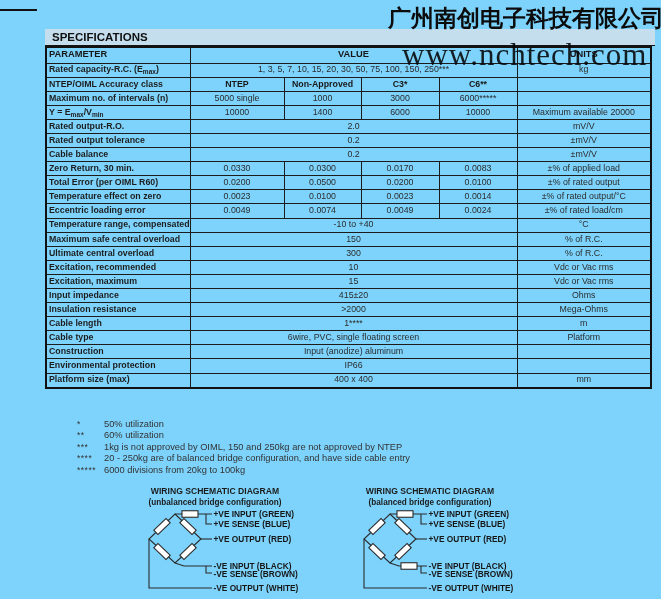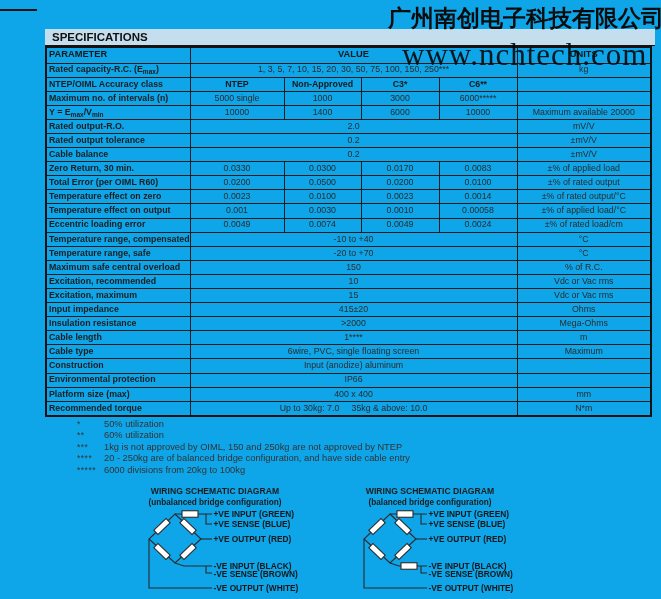--- a/index.html
+++ b/index.html
@@ -1,17 +1,17 @@
 <!DOCTYPE html>
 <html><head>
 <meta charset="utf-8">
 <style>
   html,body{margin:0;padding:0;background:#ffffff;}
   .page{
-    position:relative;width:661px;height:599px;background:#0ea5e9;overflow:hidden;
+    position:relative;width:661px;height:599px;background:#7dd3fc;overflow:hidden;
     font-family:"Liberation Sans", sans-serif;color:#242424;
   }
   .scan-line{position:absolute;left:0;top:9px;width:37px;height:2px;background:#111;}
   .company{
     position:absolute;left:388px;top:3px;width:270px;height:28px;
     font-family:"DejaVu Serif","Liberation Serif",serif;
     font-size:23px;font-weight:600;color:#0c0c0c;white-space:nowrap;z-index:6;
     letter-spacing:0px;
   }
   .watermark{
@@ -146,51 +146,43 @@
         </tr>
         <tr>
           <td class="param">Temperature effect on zero</td>
           <td class="val">0.0023</td>
           <td class="val">0.0100</td>
           <td class="val">0.0023</td>
           <td class="val">0.0014</td>
           <td class="units">±% of rated output/°C</td>
         </tr>
         <tr>
-          <td class="param">Temperature effect on output</td>
-          <td class="val">0.001</td>
-          <td class="val">0.0030</td>
-          <td class="val">0.0010</td>
-          <td class="val">0.00058</td>
-          <td class="units">±% of applied load/°C</td>
-        </tr>
-        <tr>
           <td class="param">Eccentric loading error</td>
           <td class="val">0.0049</td>
           <td class="val">0.0074</td>
           <td class="val">0.0049</td>
           <td class="val">0.0024</td>
           <td class="units">±% of rated load/cm</td>
         </tr>
         <tr>
           <td class="param">Temperature range, compensated</td>
           <td class="val" colspan="4">-10 to +40</td>
           <td class="units">°C</td>
         </tr>
         <tr>
-          <td class="param">Temperature range, safe</td>
-          <td class="val" colspan="4">-20 to +70</td>
-          <td class="units">°C</td>
-        </tr>
-        <tr>
           <td class="param">Maximum safe central overload</td>
           <td class="val" colspan="4">150</td>
           <td class="units">% of R.C.</td>
         </tr>
         <tr>
+          <td class="param">Ultimate central overload</td>
+          <td class="val" colspan="4">300</td>
+          <td class="units">% of R.C.</td>
+        </tr>
+        <tr>
           <td class="param">Excitation, recommended</td>
           <td class="val" colspan="4">10</td>
           <td class="units">Vdc or Vac rms</td>
         </tr>
         <tr>
           <td class="param">Excitation, maximum</td>
           <td class="val" colspan="4">15</td>
           <td class="units">Vdc or Vac rms</td>
         </tr>
         <tr>
@@ -204,41 +196,36 @@
           <td class="units">Mega-Ohms</td>
         </tr>
         <tr>
           <td class="param">Cable length</td>
           <td class="val" colspan="4">1****</td>
           <td class="units">m</td>
         </tr>
         <tr>
           <td class="param">Cable type</td>
           <td class="val" colspan="4">6wire, PVC, single floating screen</td>
-          <td class="units">Maximum</td>
+          <td class="units">Platform</td>
         </tr>
         <tr>
           <td class="param">Construction</td>
           <td class="val" colspan="4">Input (anodize) aluminum</td>
           <td class="units"></td>
         </tr>
         <tr>
           <td class="param">Environmental protection</td>
           <td class="val" colspan="4">IP66</td>
           <td class="units"></td>
         </tr>
         <tr>
           <td class="param">Platform size (max)</td>
           <td class="val" colspan="4">400 x 400</td>
           <td class="units">mm</td>
-        </tr>
-        <tr>
-          <td class="param">Recommended torque</td>
-          <td class="val" colspan="4">Up to 30kg: 7.0&nbsp;&nbsp;&nbsp;&nbsp;&nbsp;35kg &amp; above: 10.0</td>
-          <td class="units">N*m</td>
         </tr>
       </tbody>
   </table>
 
   <div class="footnotes" id="footnotes">
       <div class="fn-line">
         <span class="fn-marker">*</span>
         <span class="fn-text">50% utilization</span>
       </div>
       <div class="fn-line">

